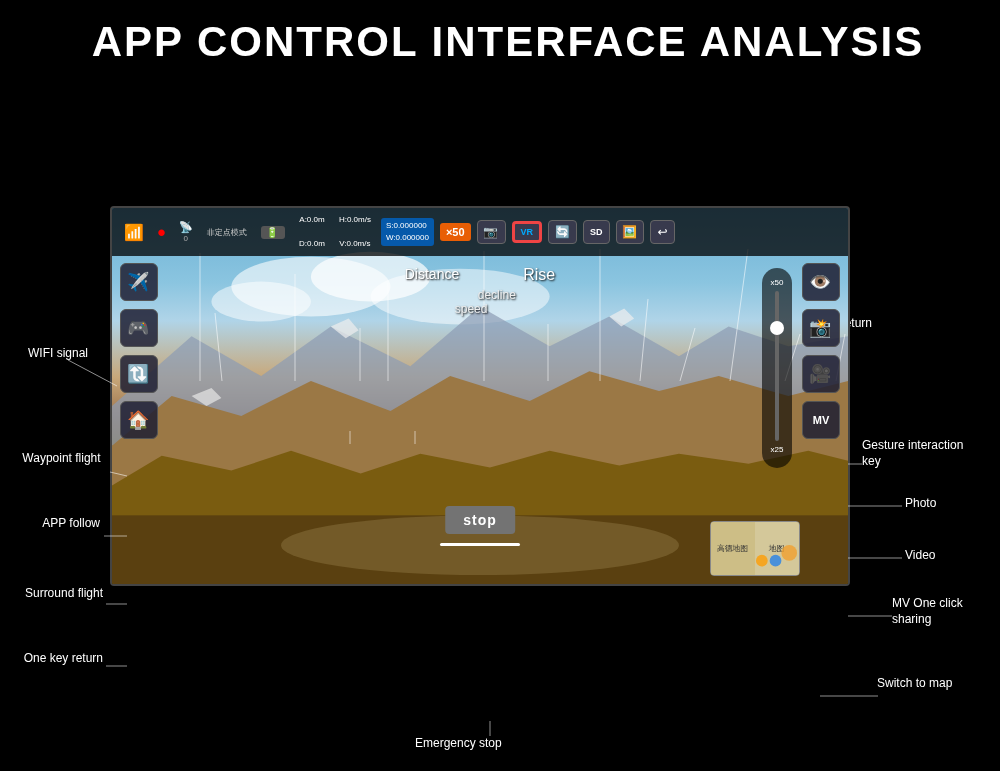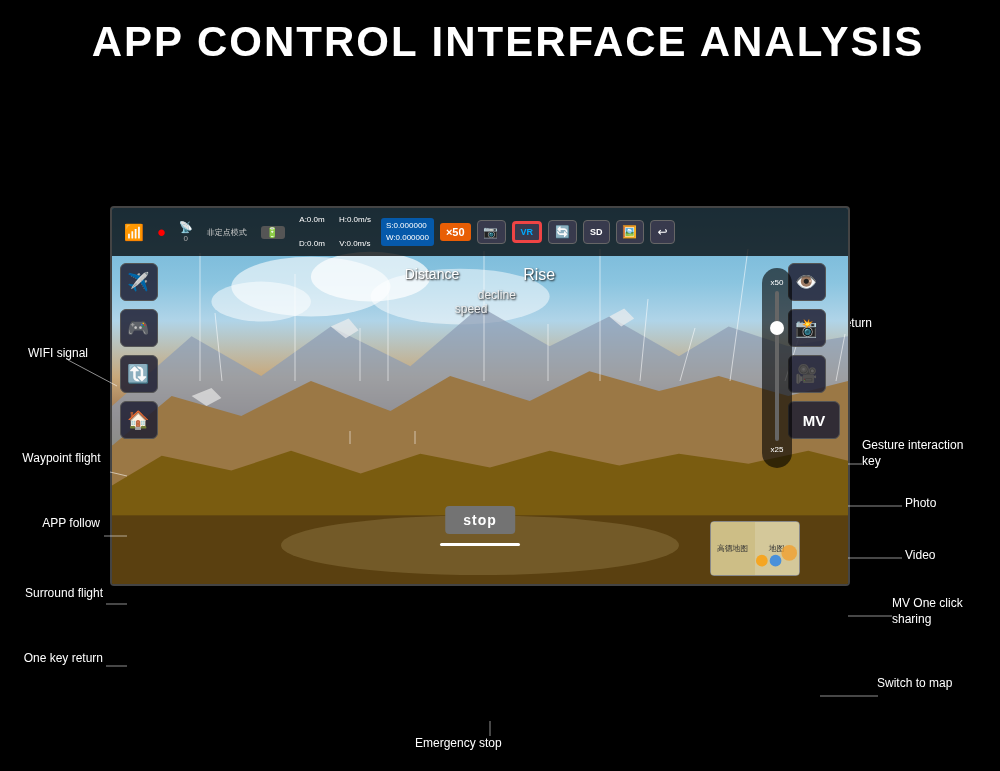--- a/index.html
+++ b/index.html
@@ -177,29 +177,29 @@
       background: rgba(30,30,50,0.85);
       border-radius: 6px;
       border: 1px solid #555;
       display: flex;
       align-items: center;
       justify-content: center;
       font-size: 18px;
     }
 
     .mv-btn {
-      width: 52px;
+      width: 38px;
       height: 38px;
       background: rgba(30,30,50,0.85);
       border-radius: 6px;
       border: 1px solid #555;
       display: flex;
       align-items: center;
       justify-content: center;
-      font-size: 15px;
+      font-size: 11px;
       font-weight: bold;
       color: #fff;
     }
 
     
     .zoom-slider {
       position: absolute;
       right: 56px;
       top: 60px;
       width: 30px;

